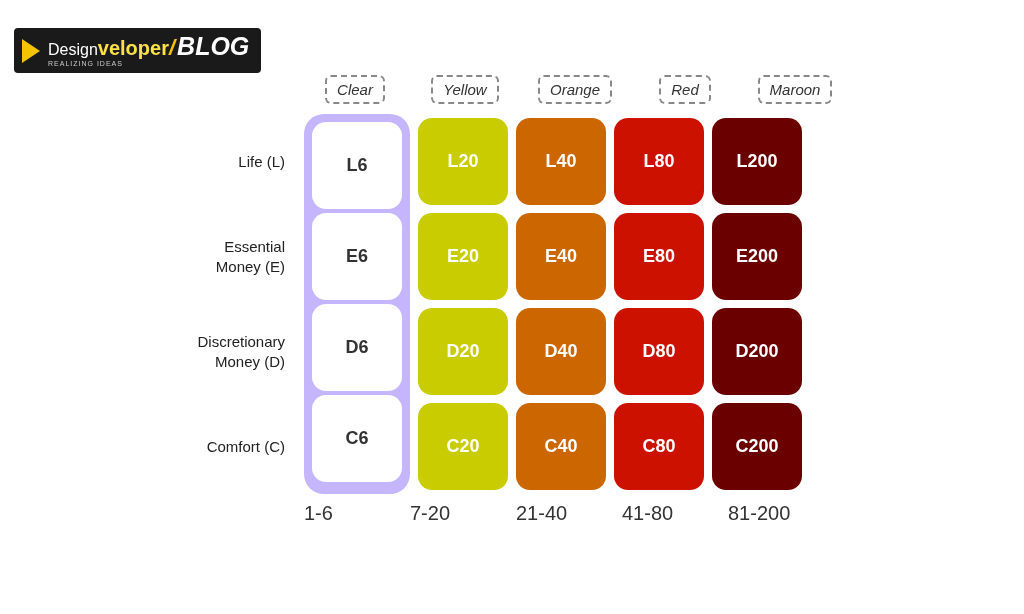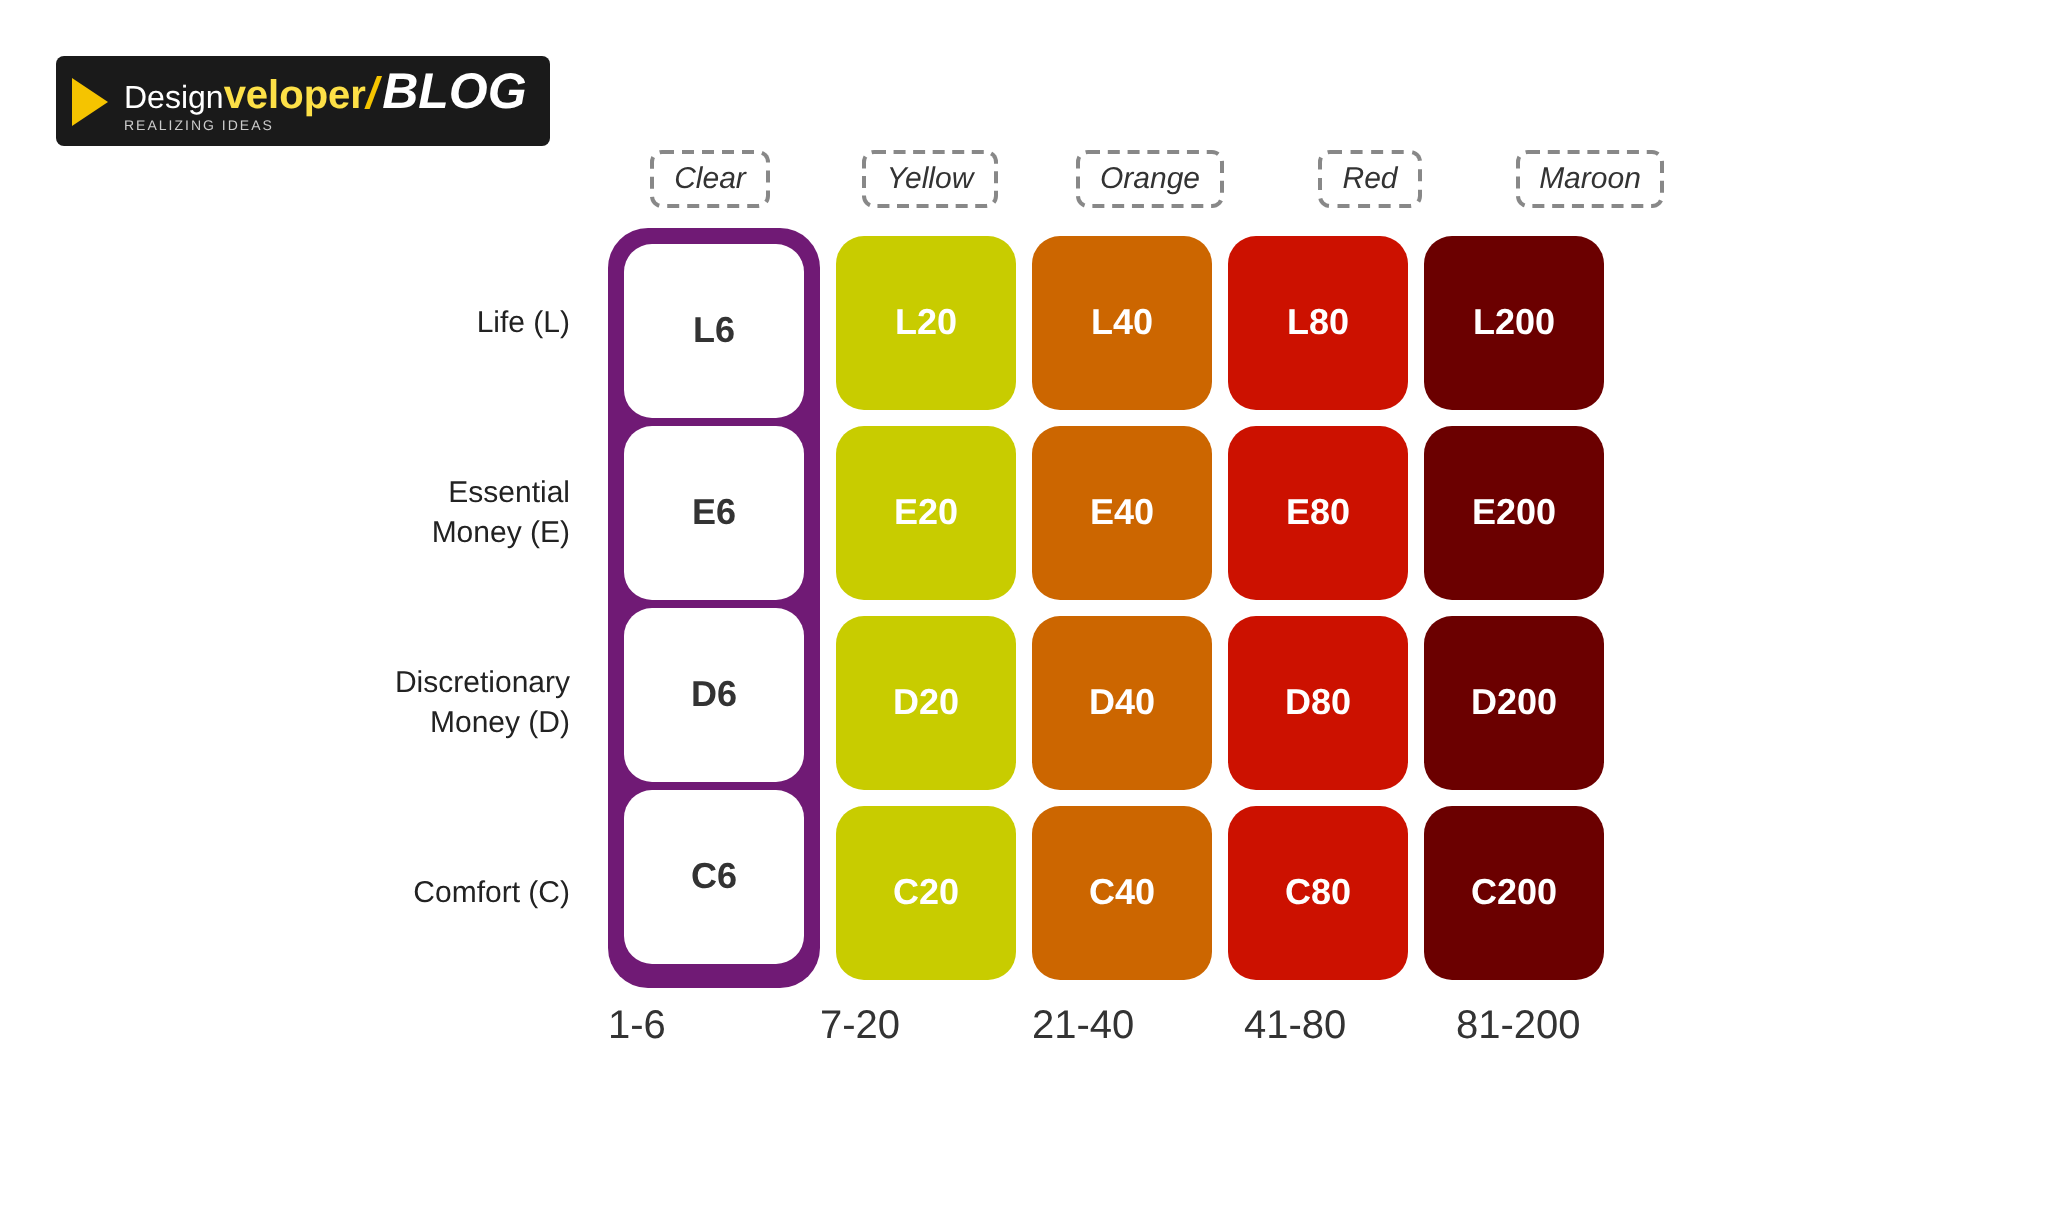--- a/index.html
+++ b/index.html
@@ -9,21 +9,21 @@
       background: #ffffff;
       font-family: Arial, sans-serif;
       overflow: hidden;
       position: relative;
     }
 
     
     .logo-area {
       position: absolute;
       top: 28px;
-      left: 28px;
+      left: 14px;
       display: flex;
       align-items: center;
       background: #1a1a1a;
       padding: 6px 12px 6px 8px;
       border-radius: 4px;
     }
     .logo-chevron {
       width: 0;
       height: 0;
       border-top: 12px solid transparent;
@@ -138,21 +138,21 @@
       align-items: center;
       justify-content: center;
       font-size: 18px;
       font-weight: bold;
       color: white;
     }
 
     
     .col-clear-wrapper {
       position: relative;
-      background: #701a75;
+      background: #c4b5fd;
       border-radius: 20px;
       padding: 4px;
       margin: 0 4px;
     }
     .cell-clear {
       background: white;
       color: #333;
       border-radius: 14px;
     }
 

